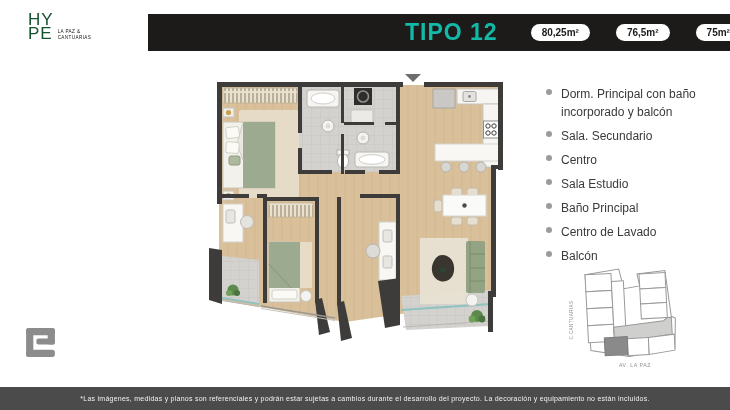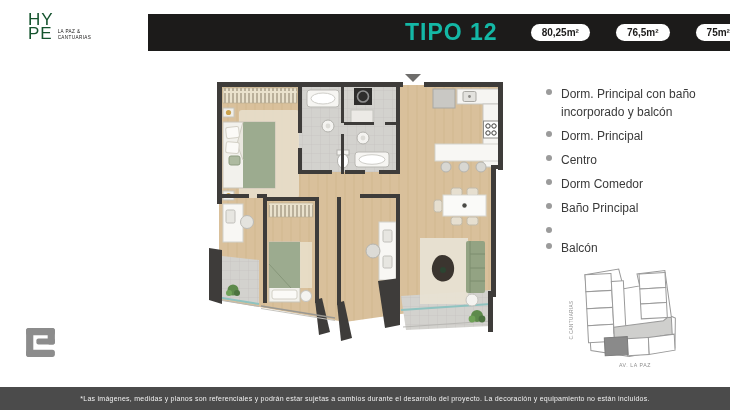--- a/index.html
+++ b/index.html
@@ -265,36 +265,37 @@
 </svg>
 
 <div class="description">
   <ul class="desc-list">
     <li>
         <span class="bullet"></span>
         <span class="item-text">Dorm. Principal con baño incorporado y balcón</span>
       </li>
     <li>
         <span class="bullet"></span>
-        <span class="item-text">Dorm. Principal</span>
+        <span class="item-text">Sala. Secundario</span>
       </li>
     <li>
         <span class="bullet"></span>
         <span class="item-text">Centro</span>
       </li>
     <li>
         <span class="bullet"></span>
-        <span class="item-text">Dorm Comedor</span>
+        <span class="item-text">Sala Estudio</span>
       </li>
     <li>
         <span class="bullet"></span>
         <span class="item-text">Baño Principal</span>
       </li>
     <li>
         <span class="bullet"></span>
+        <span class="item-text">Centro de Lavado</span>
       </li>
     <li>
         <span class="bullet"></span>
         <span class="item-text">Balcón</span>
       </li>
   </ul>
 </div>
 
 <svg class="minimap" width="152" height="112" viewBox="0 0 152 112">
   <g transform="rotate(-3 76 52)" stroke="#9a9a9a" stroke-width="1" fill="#ffffff">

